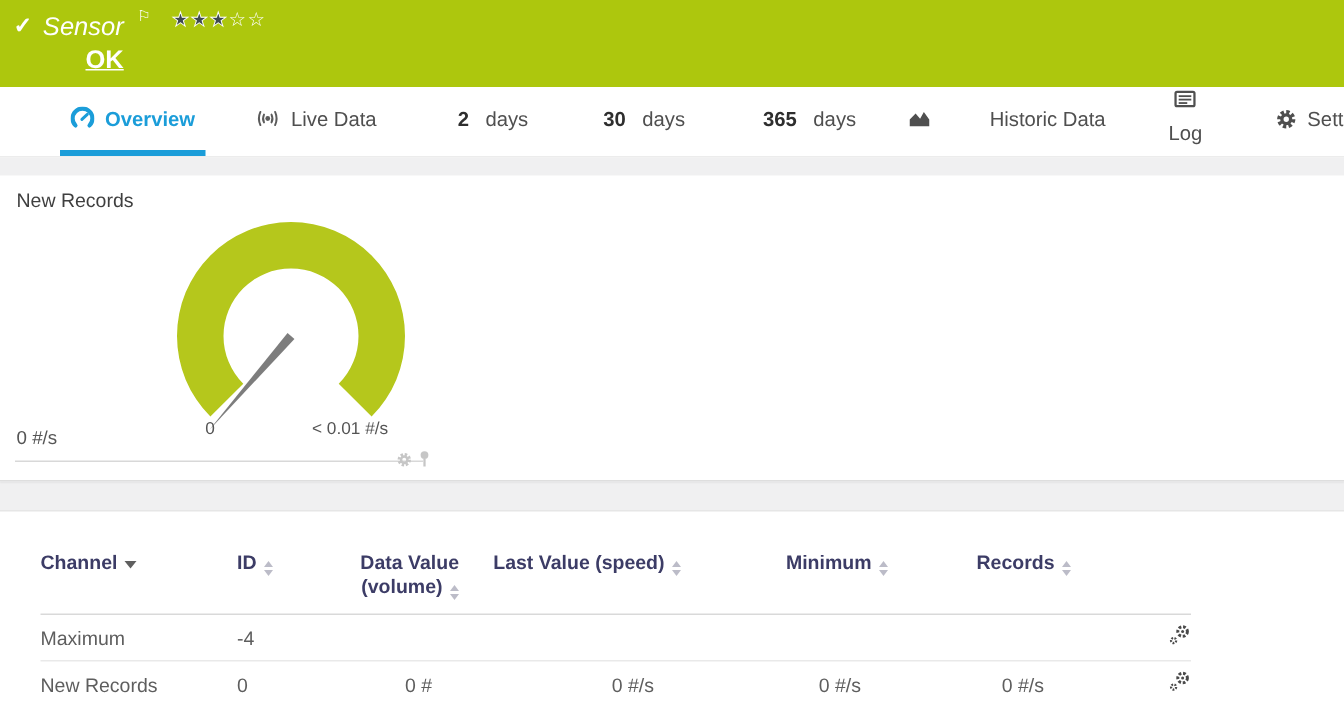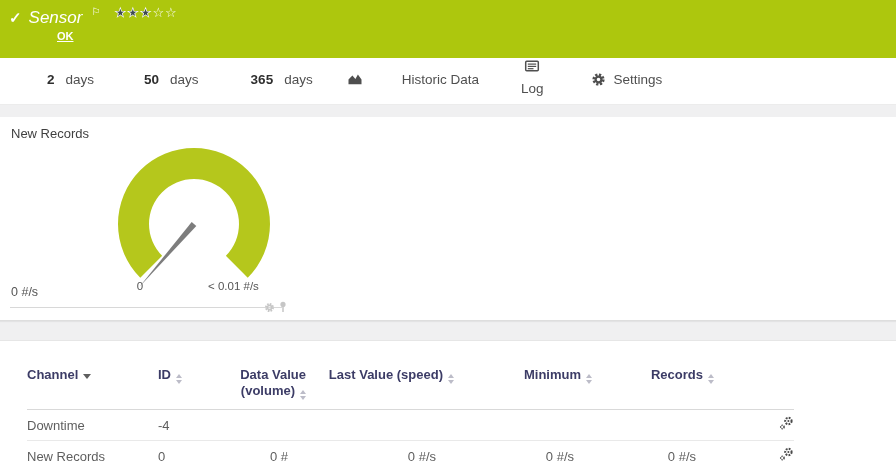--- a/index.html
+++ b/index.html
@@ -8,21 +8,21 @@
 
   
   .banner { height:58px; background:#adc70d; color:#fff; padding:7px 0 0 9px; }
   .banner-line1 { display:flex; align-items:center; font-size:17px; line-height:22px; }
   .check { font-weight:bold; font-size:15px; margin-right:7px; }
   .kind { font-style:italic; margin-right:6px; }
   .flag { font-size:10px; vertical-align:super; margin-left:3px; position:relative; top:-6px; }
   .stars { margin-left:14px; font-size:13px; letter-spacing:1px; position:relative; top:-5px; }
   .star-f { color:#3e4a50; -webkit-text-stroke:0.6px #ffffff; }
   .star-e { color:#ffffff; }
-  .status-ok { margin-left:48px; margin-top:1px; font-size:11px; font-weight:bold;text-decoration:underline; }
+  .status-ok { margin-left:48px; margin-top:1px; font-size:17px; font-weight:bold;text-decoration:underline; }
 
   
   .tabbar { height:47px; background:#ffffff; display:flex; align-items:stretch; padding-left:40px;
             font-size:13.5px; color:#4f4f4f; border-bottom:1px solid #ececec; }
   .tab { display:flex; align-items:center; gap:7px; padding:0 7px; border-bottom:4px solid transparent; cursor:pointer; white-space:nowrap; }
   .tab .num { font-weight:bold; color:#2e2e2e; margin-right:4px; }
   .tab.active { color:#1b9dd9; font-weight:bold; border-bottom-color:#1b9dd9; }
   .mr1{margin-right:26px;} .mr2{margin-right:40px;} .mr3{margin-right:36px;}
   .mr4{margin-right:38px;} .mr5{margin-right:20px;} .mr6{margin-right:28px;gap:39px;} .mr7{margin-right:34px;flex-direction:column;}
   .ticon { display:inline-flex; }
@@ -66,26 +66,44 @@
     <div class="banner-line1">
       <span class="check">✓</span>
       <span class="kind">Sensor</span>
       <span class="flag">⚐</span>
       <span class="stars"><span class="star-f">★★★</span><span class="star-e">☆☆</span></span>
     </div>
     <div class="status-ok">OK</div>
   </div>
 
   <div class="tabbar">
+    <div class="tab active mr1">
+      <span class="ticon">
+        <svg width="16" height="16" viewBox="0 0 16 16">
+            <path d="M3.3 12.6 A6.6 6.6 0 1 1 12.7 12.6" fill="none" stroke="#1b9dd9" stroke-width="2.8" stroke-linecap="round"></path>
+            <line x1="7.6" y1="8.6" x2="11.2" y2="5.2" stroke="#1b9dd9" stroke-width="2" stroke-linecap="round"></line>
+          </svg>
+      </span>
+      <span>Overview</span>
+    </div>
+    <div class="tab mr2">
+      <span class="ticon">
+        <svg width="17" height="16" viewBox="0 0 17 16">
+            <circle cx="8.5" cy="8" r="1.6" fill="#5b5b5b"></circle>
+            <path d="M6 5.4 Q4.7 8 6 10.6 M3.6 3.6 Q1.6 8 3.6 12.4 M11 5.4 Q12.3 8 11 10.6 M13.4 3.6 Q15.4 8 13.4 12.4" fill="none" stroke="#5b5b5b" stroke-width="1.3" stroke-linecap="round"></path>
+          </svg>
+      </span>
+      <span>Live Data</span>
+    </div>
     <div class="tab mr3">
       <span class="num">2</span>
       <span>days</span>
     </div>
     <div class="tab mr4">
-      <span class="num">50</span>
+      <span class="num">30</span>
       <span>days</span>
     </div>
     <div class="tab mr5">
       <span class="num">365</span>
       <span>days</span>
     </div>
     <div class="tab mr6">
       <span class="ticon">
         <svg width="16" height="16" viewBox="0 0 16 16">
             <path d="M1.5 13.2 V8.6 L5.4 4.6 L8.4 8.1 L10.9 3.6 L14.5 8.6 V13.2 Z" fill="#4f4f4f"></path>
@@ -173,21 +191,21 @@
               </span></th>
           <th class="r"><span>Records</span><span class="sort-both">
                 <i class="up"></i>
                 <i class="dn"></i>
               </span></th>
           <th class="l"></th>
         </tr>
       </thead>
       <tbody>
         <tr>
-          <td>Downtime</td>
+          <td>Maximum</td>
           <td>-4</td>
           <td class="r"></td>
           <td class="r"></td>
           <td class="r"></td>
           <td class="r"></td>
           <td class="edit-cell"><span>
             <svg width="15" height="15" viewBox="0 0 15 15">
                   <circle cx="9.4" cy="5" r="3.2" fill="none" stroke="#4a4a4a" stroke-width="2" stroke-dasharray="1.8 1.2"></circle>
                   <circle cx="9.4" cy="5" r="1" fill="#4a4a4a"></circle>
                   <circle cx="3.4" cy="11" r="1.7" fill="none" stroke="#4a4a4a" stroke-width="1.5" stroke-dasharray="1.2 0.9"></circle>

